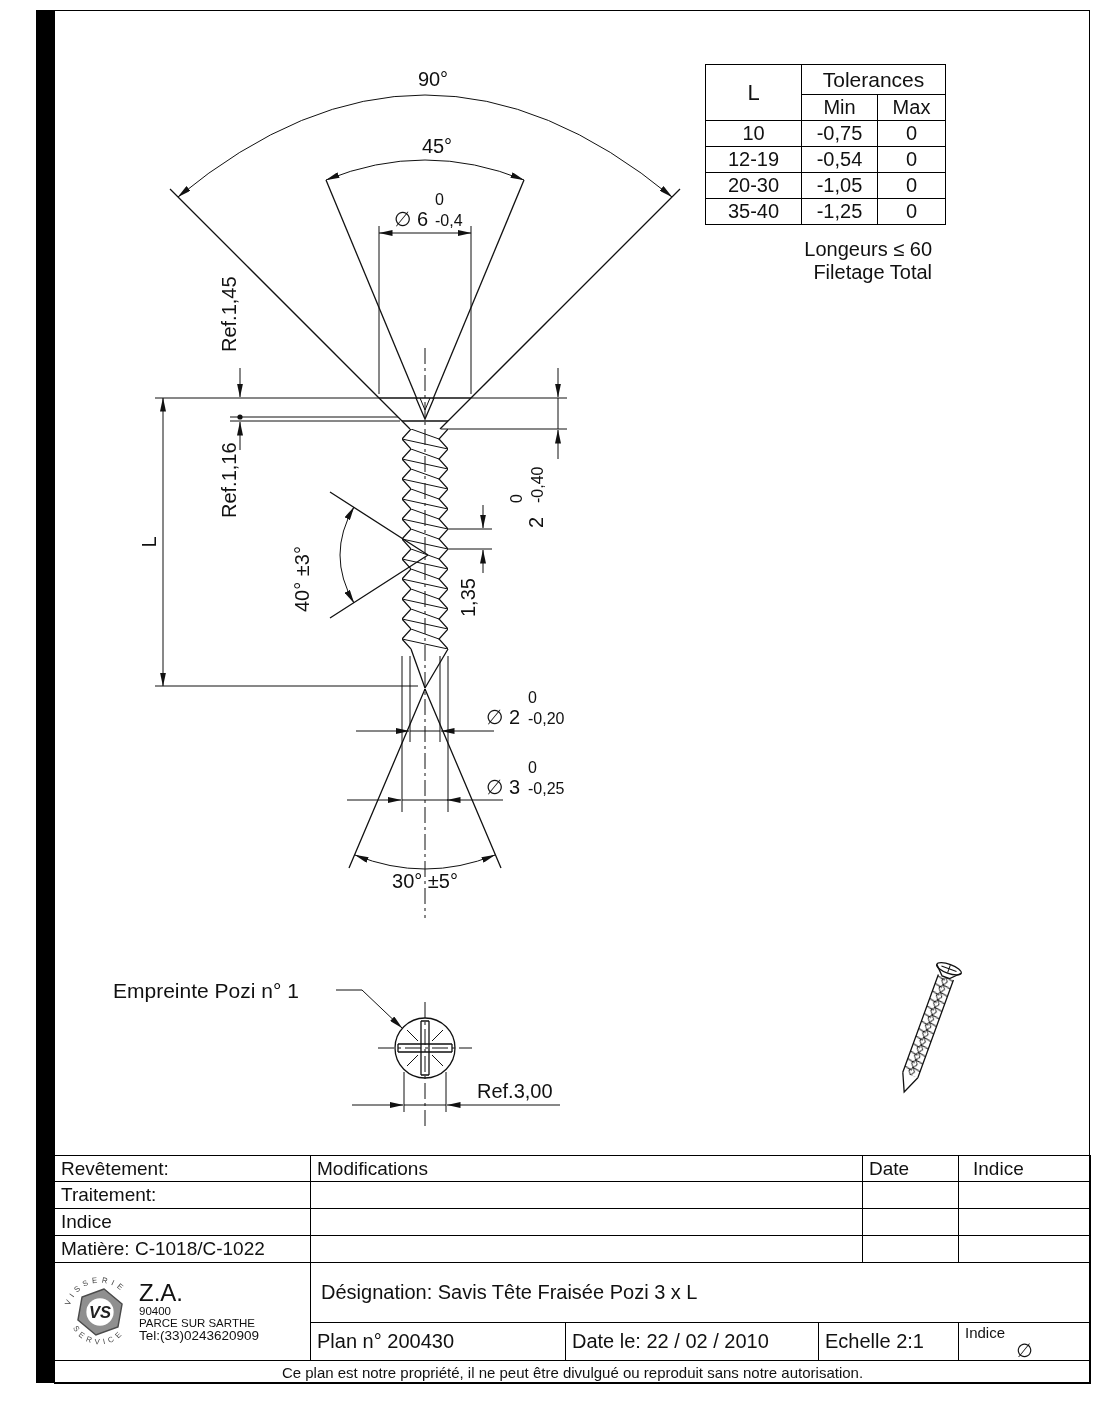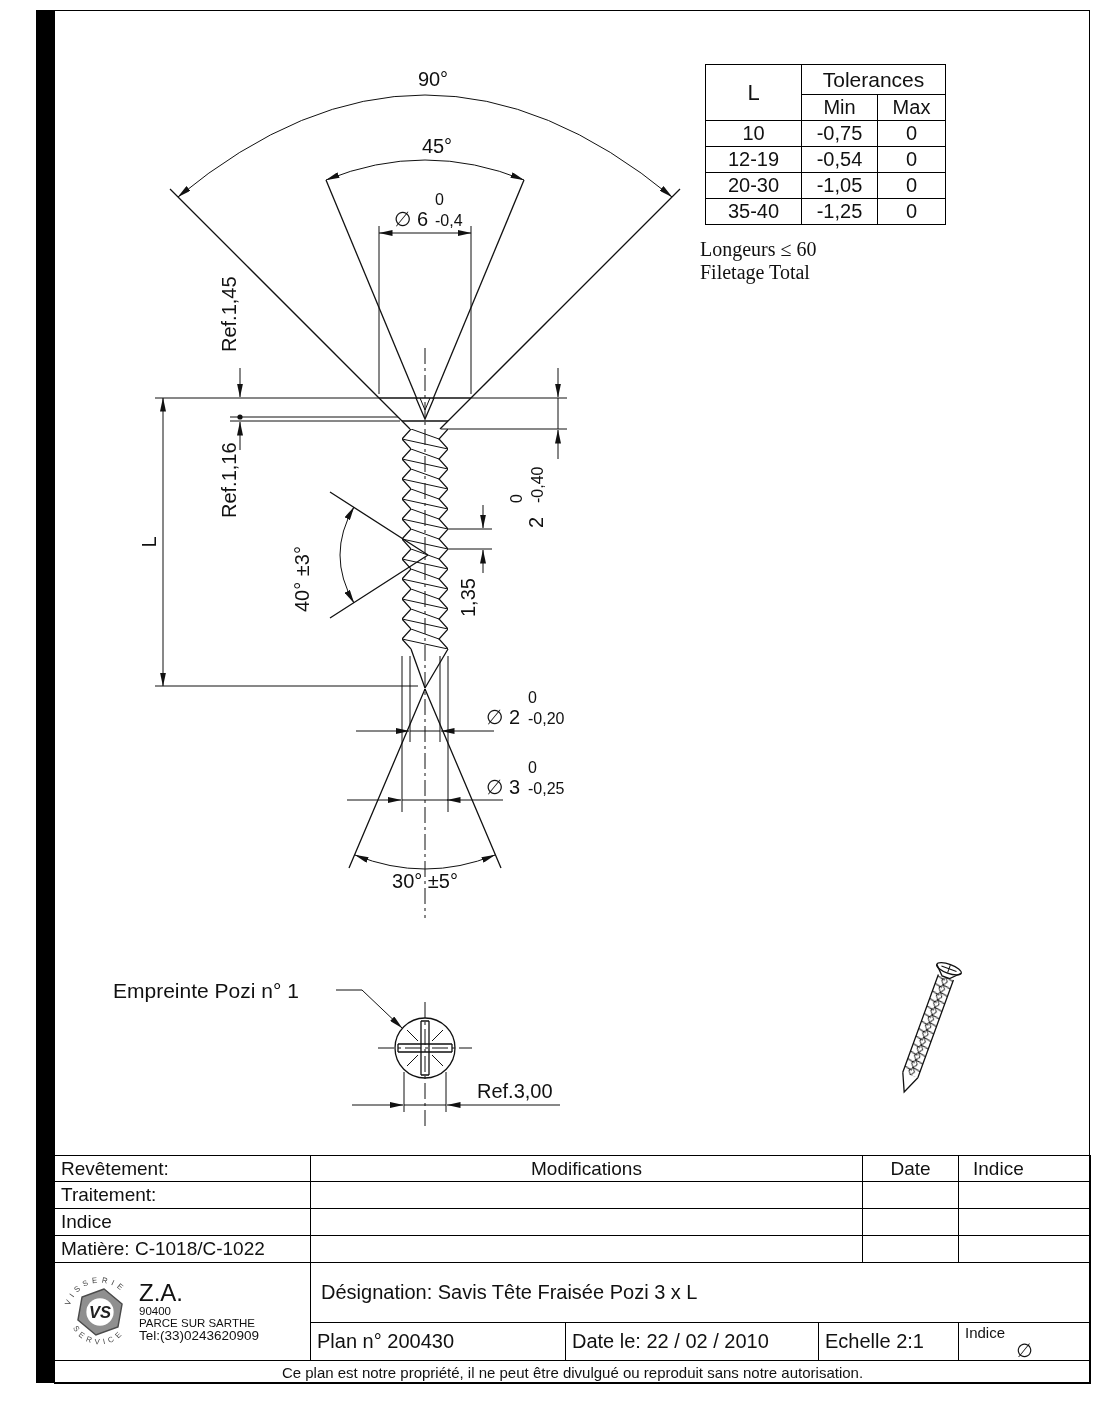--- a/index.html
+++ b/index.html
@@ -14,27 +14,27 @@
   .thin{stroke:#111;fill:none;stroke-width:1px;}
   .cl{stroke:#111;fill:none;stroke-width:1px;stroke-dasharray:16 4 3 4;}
   .dtx{font-size:20px;}
   .dtx-s{font-size:16px;}
   
   .tol{position:absolute;left:705px;top:64px;border-collapse:collapse;text-align:center;
        table-layout:fixed;font-size:20px;}
   .tol td{border:1.6px solid #000;padding:0;overflow:hidden;}
   .tol .hL{font-size:22px;}
   .tol .hT{font-size:21px;}
-  .tol-note{position:absolute;left:700px;top:238px;width:250px;text-align:left;
-            font-size:20px;line-height:23px;font-family:Liberation Serif, serif;}
+  .tol-note{position:absolute;left:682px;top:238px;width:250px;text-align:right;
+            font-size:20px;line-height:23px;}
   
   .tb{position:absolute;left:54px;top:1155px;width:1036px;border-collapse:collapse;
       table-layout:fixed;font-size:19px;}
   .tb td{border:1.5px solid #000;padding:0 6px;overflow:hidden;vertical-align:middle;box-sizing:border-box;}
-  .tb .c{text-align:center;margin-left:12px;}
+  .tb .c{margin-left:12px;}
   .tb .big{font-size:20px;}
   .logo-cell{padding:2px 4px;}
   .logo-wrap{display:flex;align-items:center;}
   .logo-txt{display:flex;flex-direction:column;line-height:1.05;}
   .logo-za{font-size:24px;}
   .logo-small{font-size:11.5px;}
   .logo-tel{font-size:13.5px;}
   .ind-cell{display:flex;flex-direction:column;align-items:flex-start;line-height:1;}
   .ind-lab{font-size:15px;padding-top:2px;}
   .ind-val{font-size:19px;align-self:center;padding-top:1px;}

